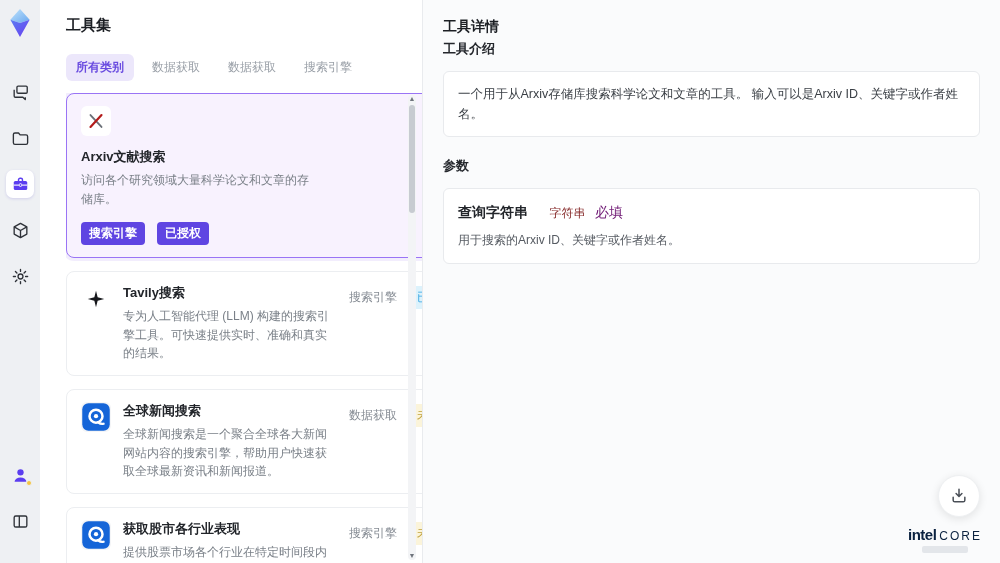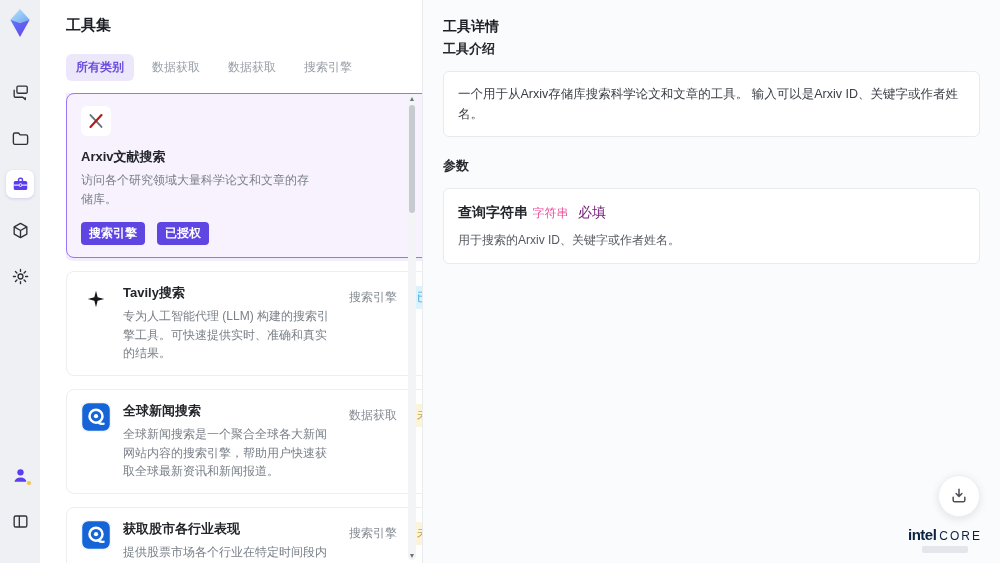--- a/index.html
+++ b/index.html
@@ -93,21 +93,21 @@
   }
   .detail-title { font-size:14px; font-weight:bold; color:#1c1f24; margin-bottom:4px; }
   .section-heading { font-size:13px; font-weight:bold; color:#24272c; margin-bottom:13px; }
   .detail-box {
     background:#ffffff; border:1px solid #e8eaed; border-radius:6px;
     padding:12px 14px; margin-bottom:20px; font-size:12.5px; color:#3a3f45;
     line-height:1.6;
   }
   .param-head { margin-bottom:8px; }
   .param-name { font-size:14px; font-weight:bold; color:#22252a; }
-  .param-type { font-size:12px; color:#ec4899; margin-left:1px; }
+  .param-type { font-size:12px; color:#7f1d1d; margin-left:18px; }
   .param-required { font-size:14px; color:#701a75; margin-left:6px; }
   .param-desc { font-size:12px; color:#565b62; }
 
   
   .fab {
     position:absolute; right:20px; bottom:46px; width:42px; height:42px;
     border-radius:50%; background:#ffffff; border:1px solid #eef0f2;
     box-shadow:0 2px 8px rgba(0,0,0,.10);
     display:flex; align-items:center; justify-content:center; cursor:pointer;
   }

